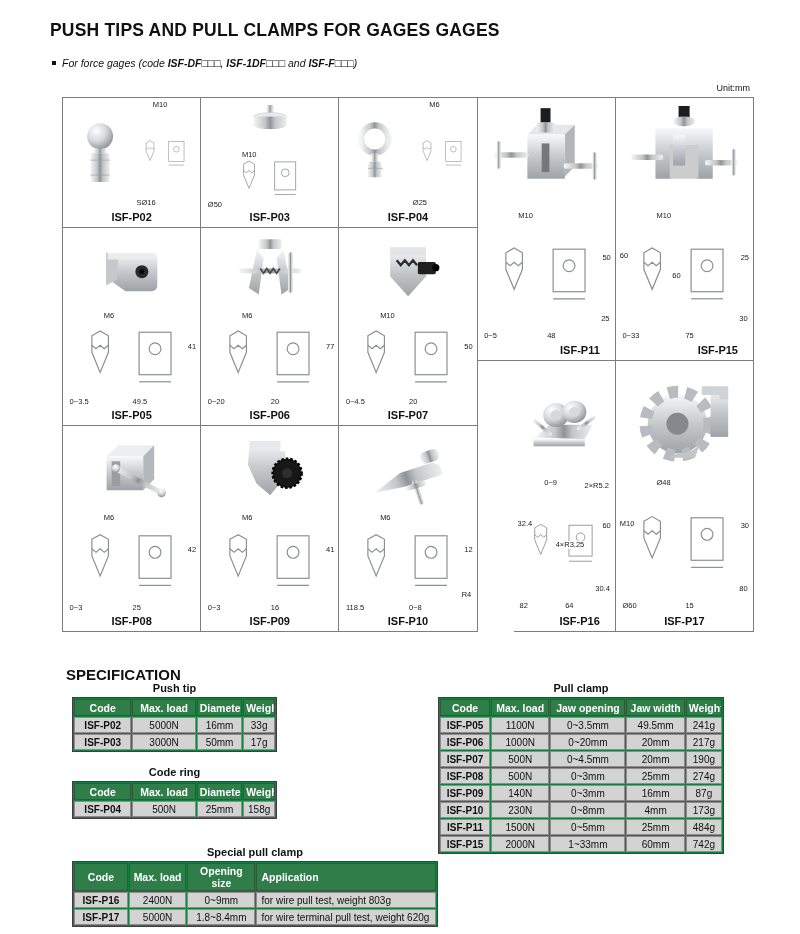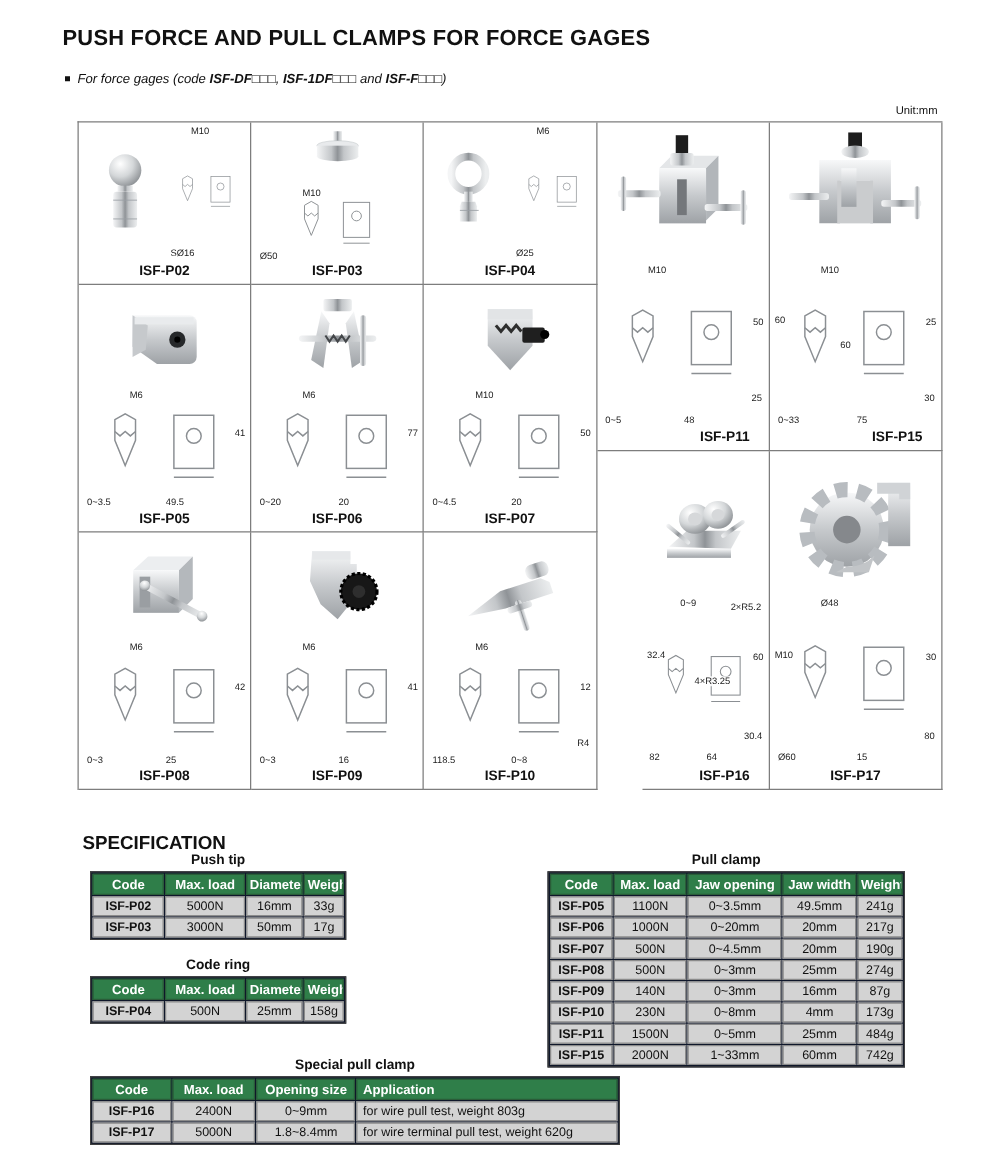--- a/index.html
+++ b/index.html
@@ -28,34 +28,34 @@
   .ann{position:relative;text-align:center;}
   .outline{position:absolute;left:5%;top:12%;width:90%;height:74%;}
   .dim{position:absolute;font-size:7.5px;line-height:1;white-space:nowrap;color:#1a1a1a;
        background:rgba(255,255,255,.85);padding:0 1px;}
   .code{flex:none;height:15px;font-size:11px;font-weight:bold;text-align:center;line-height:15px;}
   .code.r{text-align:right;padding-right:12px;}
   
   .spec-heading{position:absolute;left:66px;top:666px;font-size:15px;font-weight:bold;}
   .spec-block{position:absolute;}
   .spec-title{text-align:center;font-weight:bold;font-size:11px;margin:0 0 3px 0;}
-  table.spec{border-collapse:separate;border-spacing:1px;background:#0f172a;
+  table.spec{border-collapse:separate;border-spacing:1px;background:#15803d;
              border:1px solid #3f3f3f;width:100%;table-layout:fixed;}
   table.spec th{background:var(--hdr,#2f7e49);color:#fff;font-size:10.5px;font-weight:bold;
                 padding:1px 2px;height:13px;border:1px solid #2a5c38;overflow:hidden;}
   table.spec td{background:var(--rowbg,#d3d3d3);font-size:10px;text-align:center;
                 padding:1px 2px;height:12px;border:1px solid #8b8b8b;overflow:hidden;}
   table.spec td.code-col{font-weight:bold;}
   table.spec .left{text-align:left;padding-left:4px;}
 </style>
 </head>
 <body>
 
 <div class="page" style="--hdr: #2f7e49; --rowbg: #d3d3d3;">
-  <h1 class="title">PUSH FORCE AND PULL CLAMPS FOR FORCE GAGES</h1>
+  <h1 class="title">PUSH TIPS AND PULL CLAMPS FOR GAGES GAGES</h1>
 
   <div class="bullet-row">
     <span class="sq"></span>
     <span class="bullet-text"><span>For force gages (code </span><span class="b">ISF-DF</span><span>□□□</span><span>, </span><span class="b">ISF-1DF</span><span>□□□</span><span> and </span><span class="b">ISF-F</span><span>□□□</span><span>)</span></span>
   </div>
 
   <div class="unit">Unit:mm</div>
 
   <div class="grid" id="grid">
       <div class="cell" style="grid-area: 1 / 1 / span 1;">
@@ -544,21 +544,21 @@
             <tr>
               <td class="code-col">ISF-P15</td>
               <td class="">2000N</td>
               <td class="">1~33mm</td>
               <td class="">60mm</td>
               <td class="">742g</td>
             </tr>
           </tbody>
         </table>
       </div>
-      <div class="spec-block" style="left: 72px; top: 846px; width: 424px;">
+      <div class="spec-block" style="left: 72px; top: 846px; width: 366px;">
         <div class="spec-title">Special pull clamp</div>
         <table class="spec">
           <colgroup>
             <col style="width:15%">
             <col style="width:16%">
             <col style="width:19%">
             <col style="width:50%">
           </colgroup>
           <thead>
             <tr>

